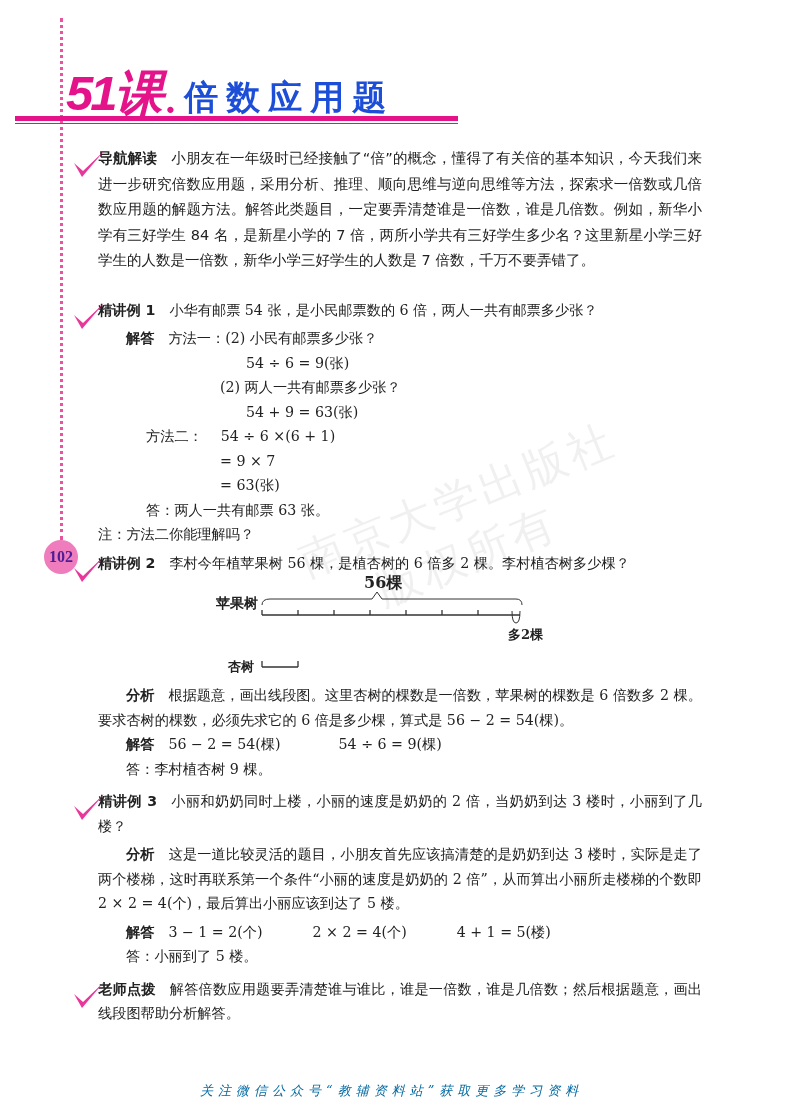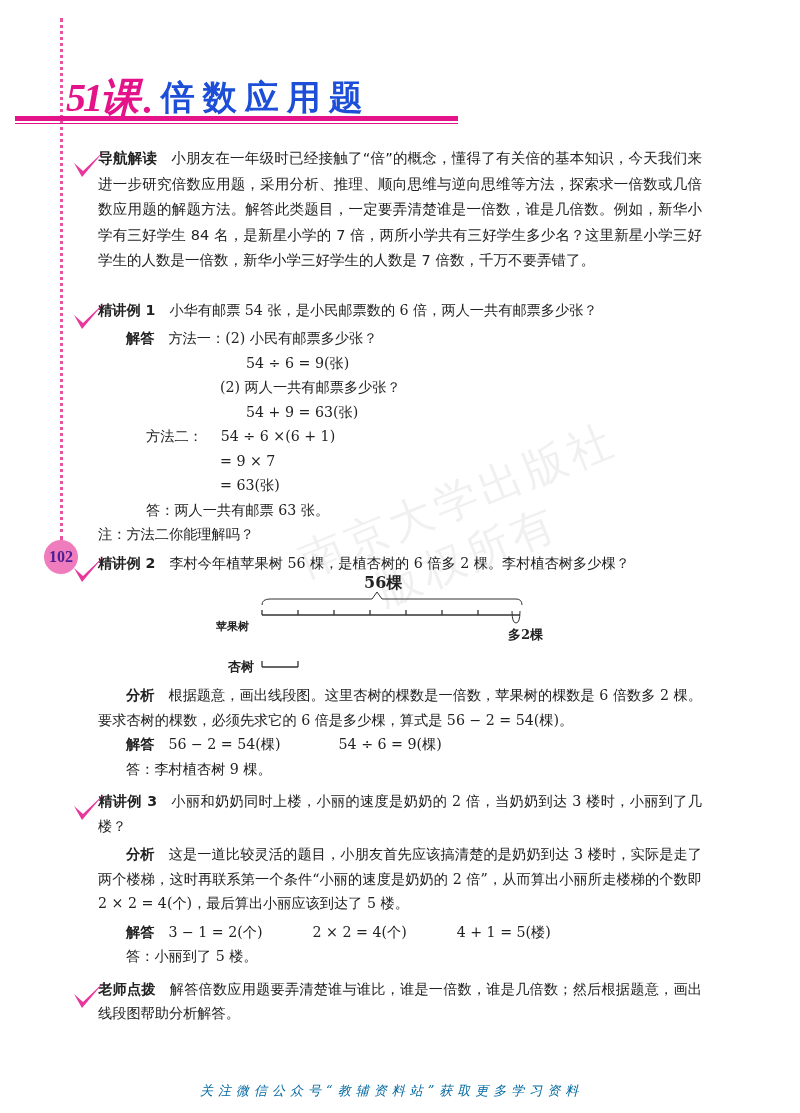--- a/index.html
+++ b/index.html
@@ -13,21 +13,21 @@
       border-left: 3px dotted #e8559f;
     }
     .page-num {
       position: absolute; left: 44px; top: 540px; width: 34px; height: 34px;
       border-radius: 50%; background: #ef7cbc;
       font-family: "Liberation Serif", serif; font-weight: bold; font-size: 16px;
       color: #4c1d95; display: flex; align-items: center; justify-content: center;
     }
     .title-wrap { position: absolute; left: 66px; top: 58px; height: 60px; display: flex; align-items: flex-end; }
     .lesson-num {
-      font-family: Liberation Serif, serif; font-weight: bold; font-size: 40px;
+      font-family: Liberation Sans, sans-serif; font-weight: bold; font-size: 49px;
       color: #e4138a; letter-spacing: -3px; line-height: 1; font-style: italic;
     }
     .lesson-dot { color: #e4138a; font-size: 34px; font-weight: bold; margin: 0 8px 0 4px; line-height: 1; }
     .lesson-title {
       font-family: "DejaVu Serif", serif; font-weight: bold; font-size: 34px;
       letter-spacing: 8px; color: #1d4ed8; line-height: 1; padding-bottom: 4px;
     }
     .rule-thick { position: absolute; left: 15px; top: 116px; width: 443px; height: 5px; background: #e4138a; }
     .rule-thin { position: absolute; left: 15px; top: 123px; width: 443px; height: 1px; background: #e4138a; }
 
@@ -127,21 +127,21 @@
         <line x1="344" y1="31" x2="344" y2="36" stroke="#333" stroke-width="1.3"></line>
         <line x1="380" y1="31" x2="380" y2="36" stroke="#333" stroke-width="1.3"></line>
 
         <path d="M414 32 Q414 44 418 44 Q422 44 422 32" fill="none" stroke="#333" stroke-width="1"></path>
 
         <line x1="164" y1="88" x2="200" y2="88" stroke="#333" stroke-width="1.3"></line>
         <line x1="164" y1="82" x2="164" y2="88" stroke="#333" stroke-width="1.3"></line>
         <line x1="200" y1="82" x2="200" y2="88" stroke="#333" stroke-width="1.3"></line>
       </svg>
       <span style="position:absolute;left:266px;top:-8px;font-weight:bold;font-size:16px">56棵</span>
-      <span style="position:absolute;left:118px;top:36px;font-size:11px;font-weight:bold">苹果树</span>
+      <span style="position:absolute;left:118px;top:12px;font-size:14px;font-weight:bold">苹果树</span>
       <span style="position:absolute;left:410px;top:44px;font-size:13px;font-weight:bold">多2棵</span>
       <span style="position:absolute;left:130px;top:76px;font-size:13px;font-weight:bold">杏树</span>
     </div>
 
     <p class="para" style="text-indent:28px;margin-top:4px">
       <span class="label">分析</span><span>根据题意，画出线段图。这里杏树的棵数是一倍数，苹果树的棵数是 6 倍数多 2 棵。要求杏树的棵数，必须先求它的 6 倍是多少棵，算式是 56 − 2 = 54(棵)。</span>
     </p>
     <span class="line" style="padding-left:28px">
       <span class="label">解答</span><span>56 − 2 = 54(棵)</span><span style="display:inline-block;width:58px"></span><span>54 ÷ 6 = 9(棵)</span>
     </span>

